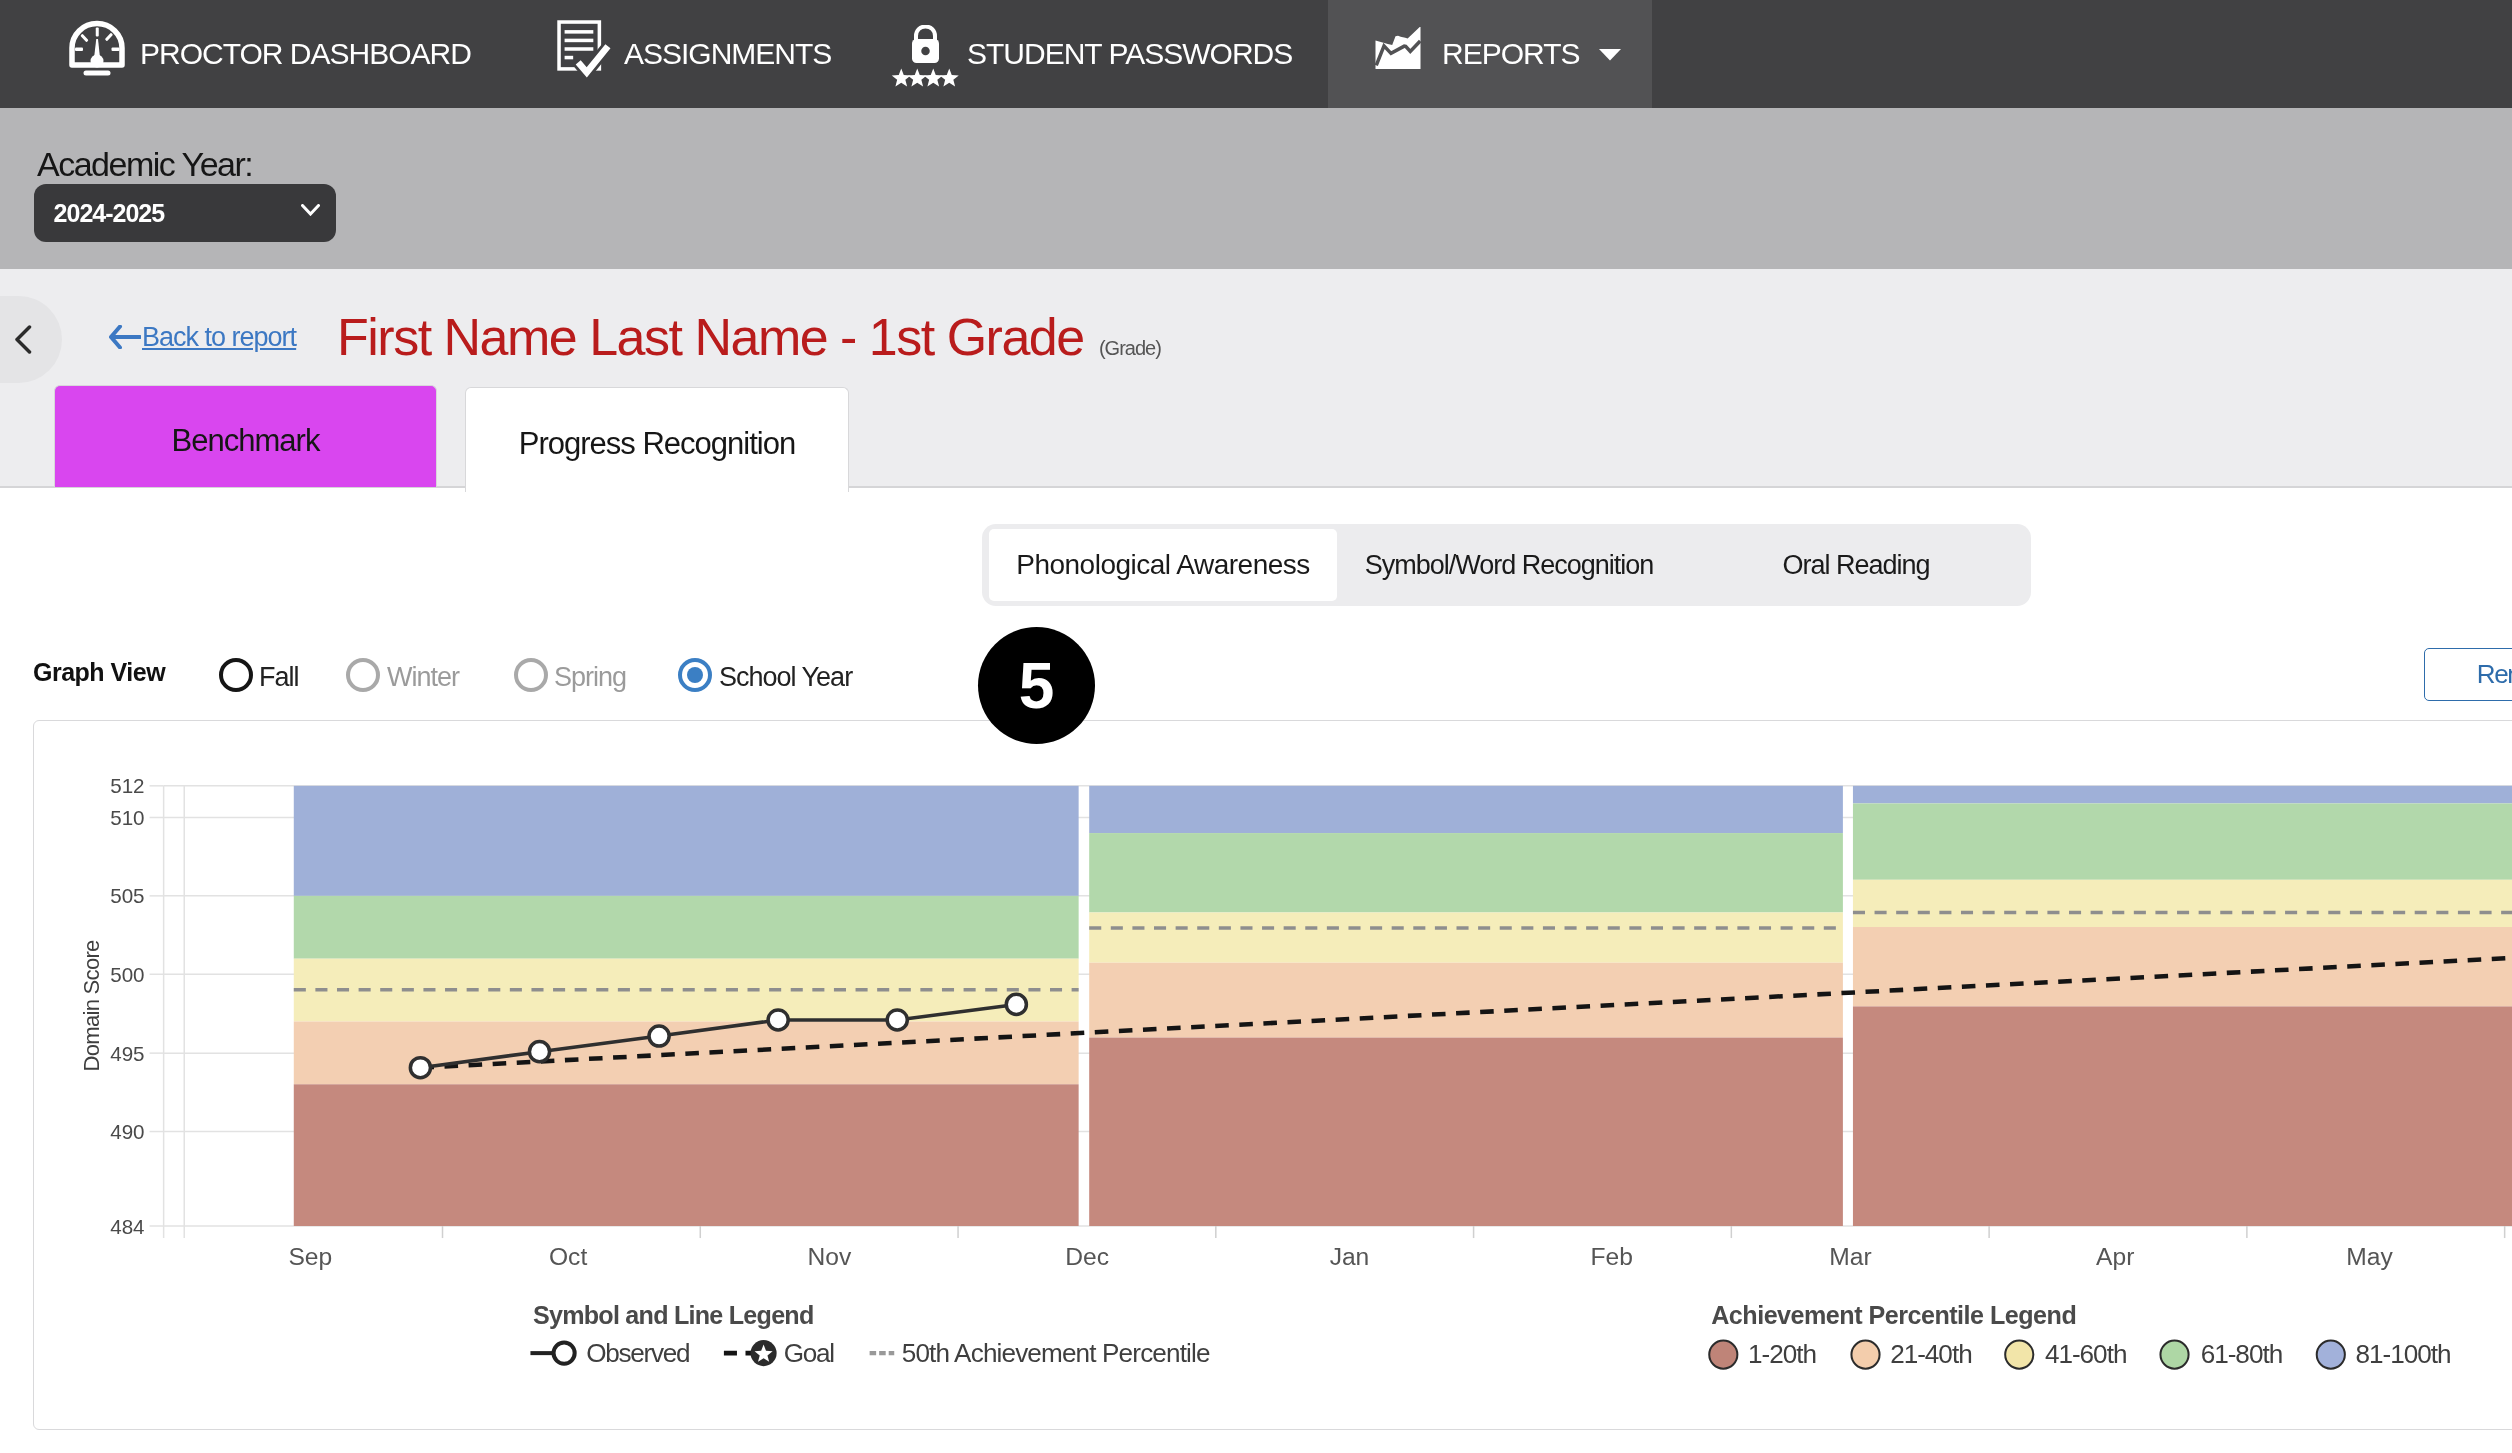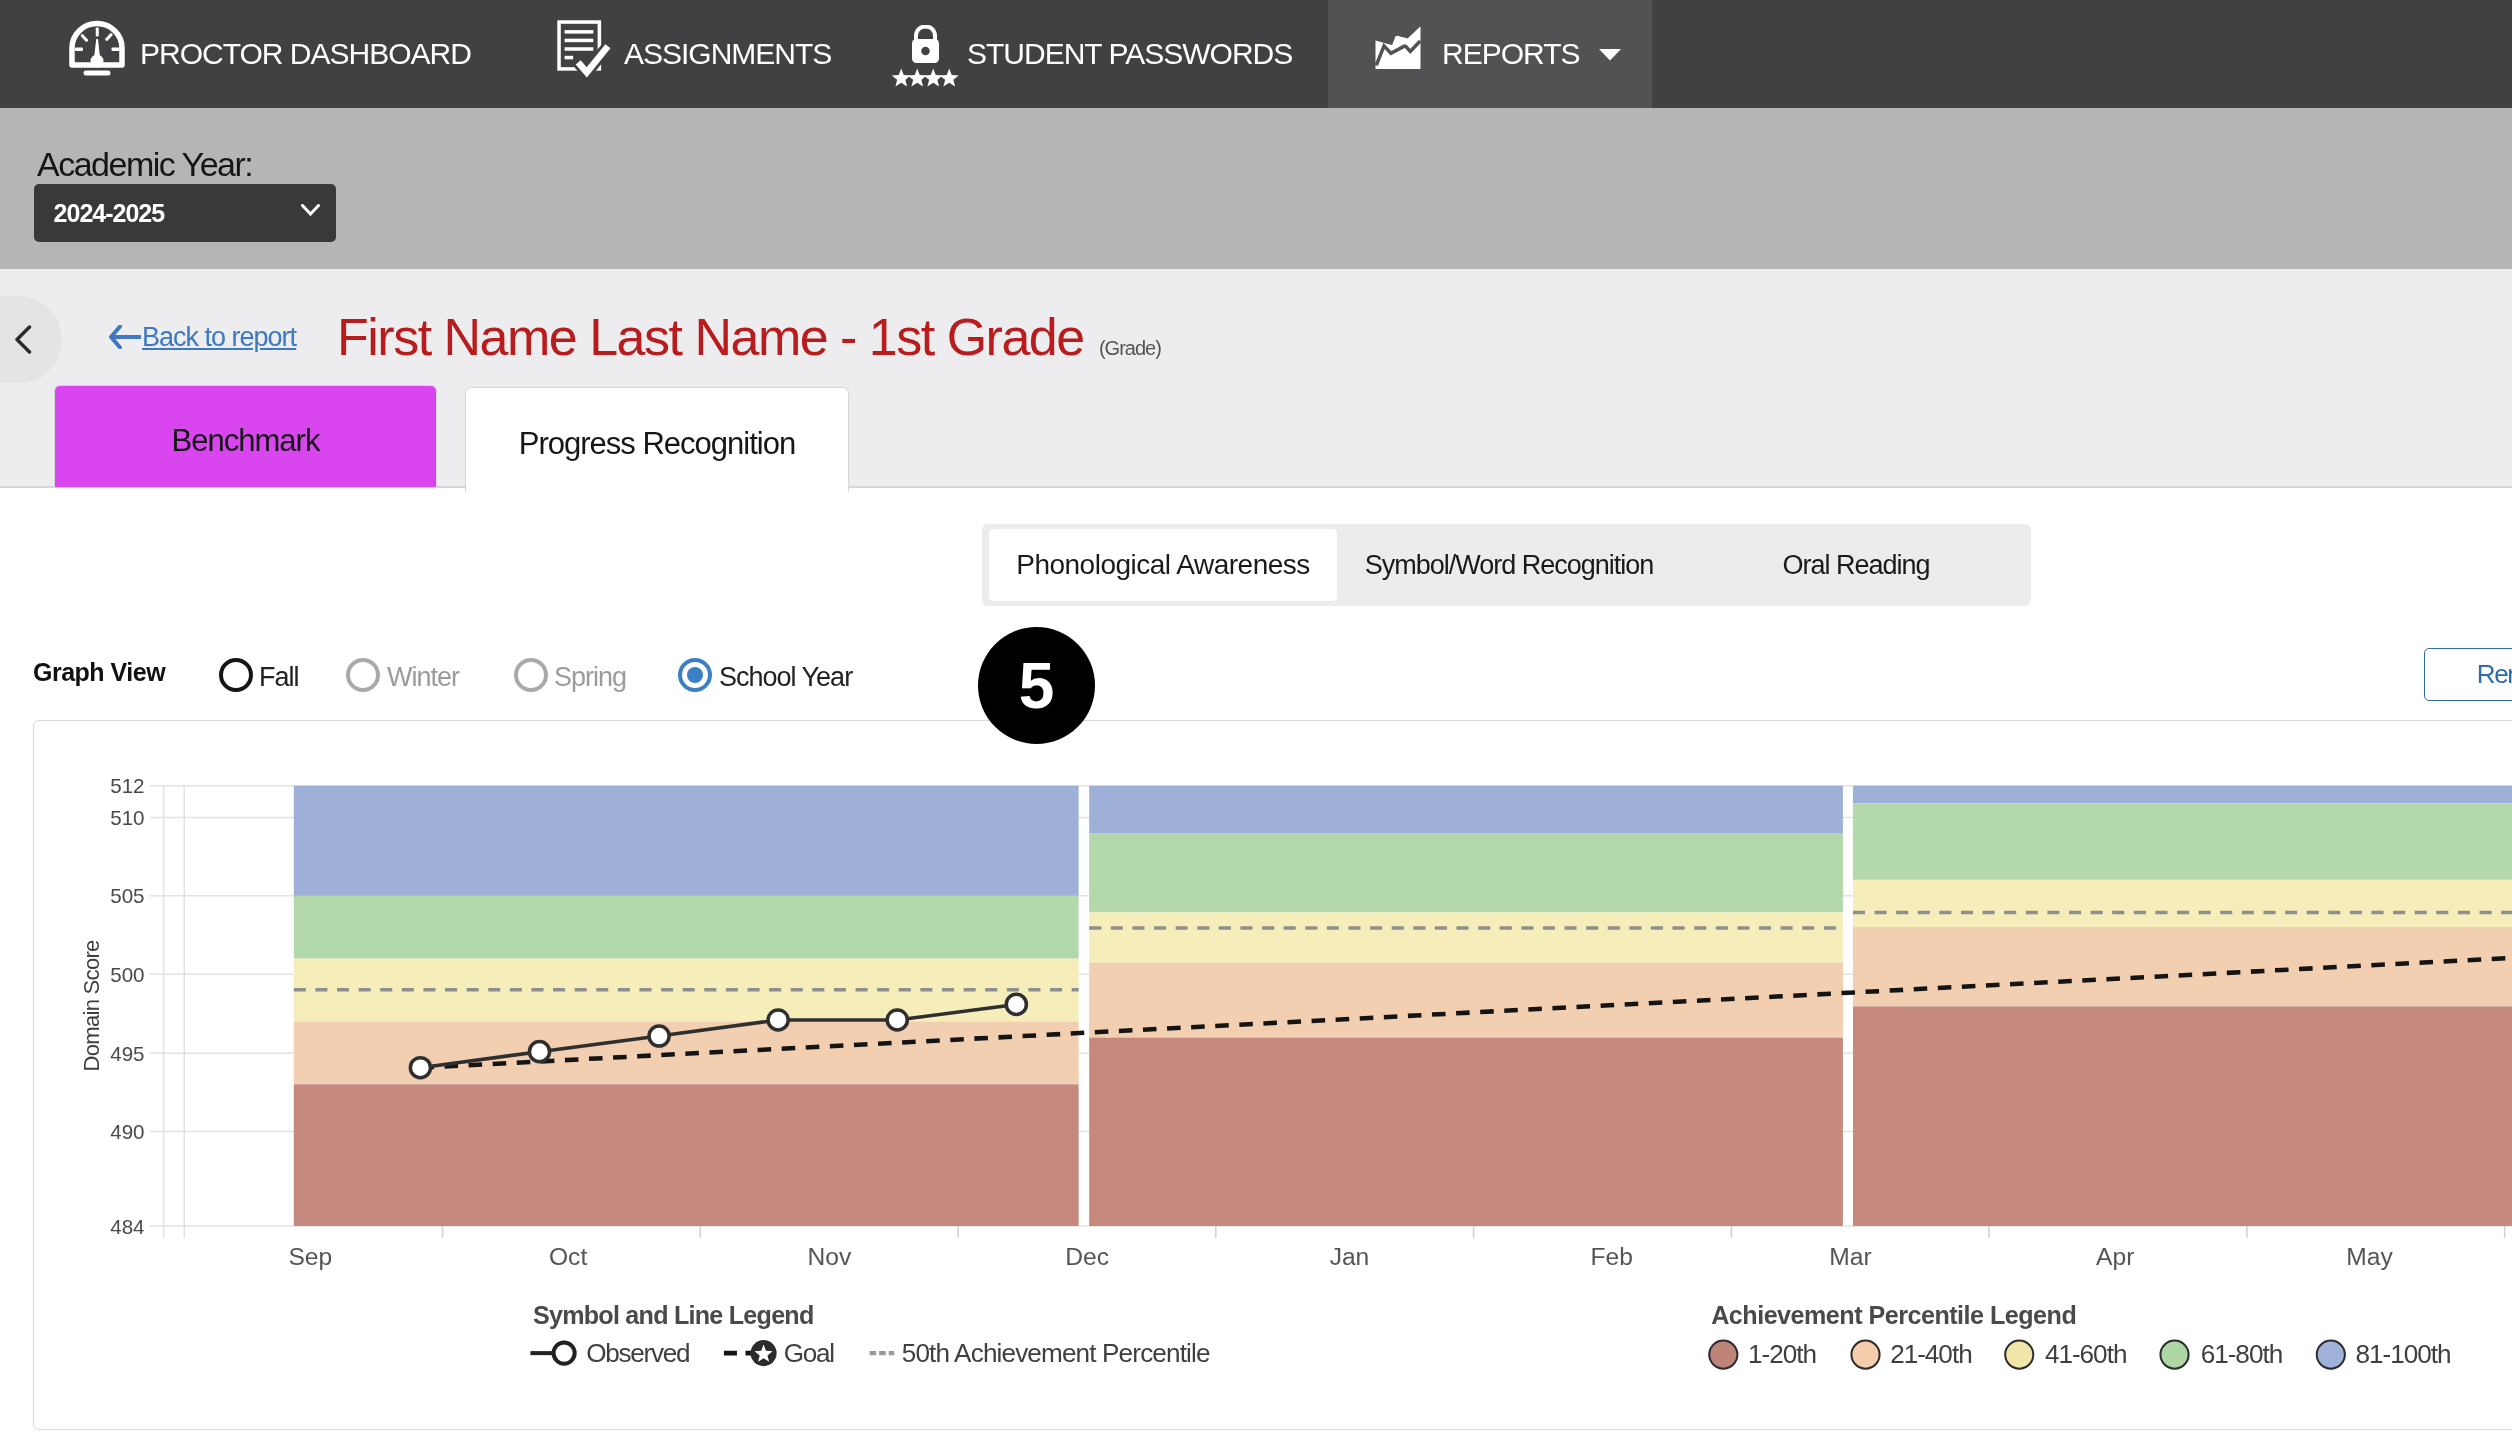--- a/index.html
+++ b/index.html
@@ -8,34 +8,34 @@
 #page { position:relative; width:3015px; height:1453px; }
 
 
 #nav { position:absolute; left:0; top:0; width:3015px; height:108px; background:#414143; color:#fff; }
 .navitem { position:absolute; top:0; height:108px; display:flex; align-items:center; color:#fff; font-size:30px; letter-spacing:-1px; }
 #reports-box { position:absolute; left:1328px; top:0; width:324px; height:108px; background:#525254; }
 
 
 #graybar { position:absolute; left:0; top:108px; width:3015px; height:161px; background:#b5b5b7; }
 #acadlabel { position:absolute; left:37px; top:145px; font-size:34px; letter-spacing:-1.5px; color:#161616; }
-#dropdown { position:absolute; left:34px; top:184px; width:302px; height:58px; background:#39393b; border-radius:5px; color:#fff; }
+#dropdown { position:absolute; left:34px; top:184px; width:302px; height:58px; background:#39393b; border-radius:12px; color:#fff; }
 #dropdown .val { position:absolute; left:19.6px; top:50%; transform:translateY(-50%); font-weight:bold; font-size:25px; letter-spacing:-1px; }
 
 
 #header { position:absolute; left:0; top:269px; width:3015px; height:219px; background:#ededef; border-bottom:2.5px solid #d5d5d7; }
 #leftpill { position:absolute; left:-45px; top:296px; width:107px; height:87px; background:#e4e4e6; border-radius:44px; }
 #backlink { position:absolute; left:109px; top:269px; height:136px; display:flex; align-items:center; color:#3c78c3;text-decoration:underline; }
 #title { position:absolute; left:337px; top:306px; line-height:1.2; white-space:nowrap; }
 .tab { position:absolute; border:1.5px solid #d8d8da; border-bottom:none; border-radius:6px 6px 0 0; display:flex; align-items:center; justify-content:center; padding-top:8px; font-size:31px; letter-spacing:-1px; color:#161616; }
 #tab1 { left:54px; top:385px; width:383px; height:102px; background:#d946ef; }
 #tab2 { left:465px; top:387px; width:384px; height:105px; background:#fff; z-index:5; }
 
 
-#subtabs { position:absolute; left:982px; top:524px; width:1049px; height:82px; background:#ececee; border-radius:6px; }
+#subtabs { position:absolute; left:982px; top:524px; width:1049px; height:82px; background:#ececee; border-radius:14px; }
 #subsel { position:absolute; left:7px; top:5px; width:348px; height:72px; background:#fff; border-radius:5px; }
 .subtxt { position:absolute; top:0; height:82px; display:flex; align-items:center; justify-content:center; font-size:27px; letter-spacing:-1px; color:#1a1a1a; }
 
 
 .radiorow { position:absolute; font-size:27px; letter-spacing:-1px; color:#222; }
 .radcirc { position:absolute; border-radius:50%; }
 #circ5 { position:absolute; left:978px; top:627px; width:117px; height:117px; border-radius:50%; background:#000; color:#fff; display:flex; align-items:center; justify-content:center; font-weight:bold; font-size:64px; z-index:30; }
 #removebtn { position:absolute; left:2424px; top:648px; width:250px; height:53px; border:1.5px solid #2e6cab; border-radius:5px; background:#fff; color:#2e6cab; display:flex; align-items:center; justify-content:center; font-size:26px; letter-spacing:-1.3px; }
 
 

